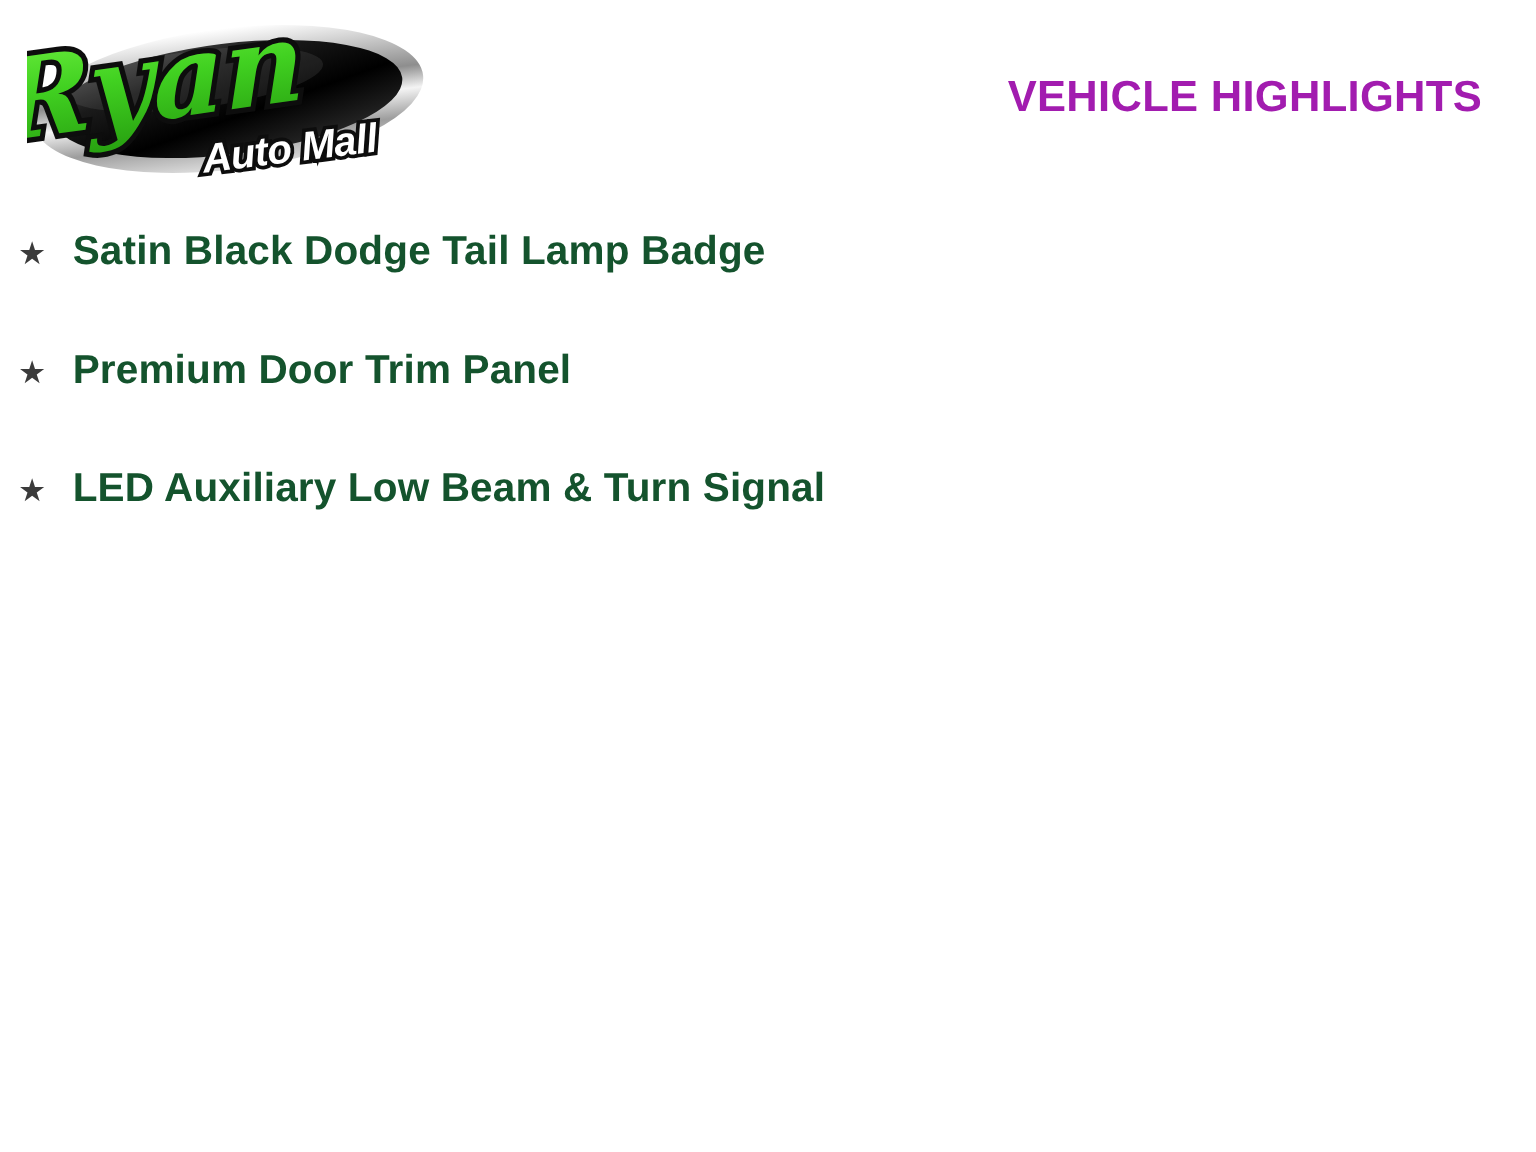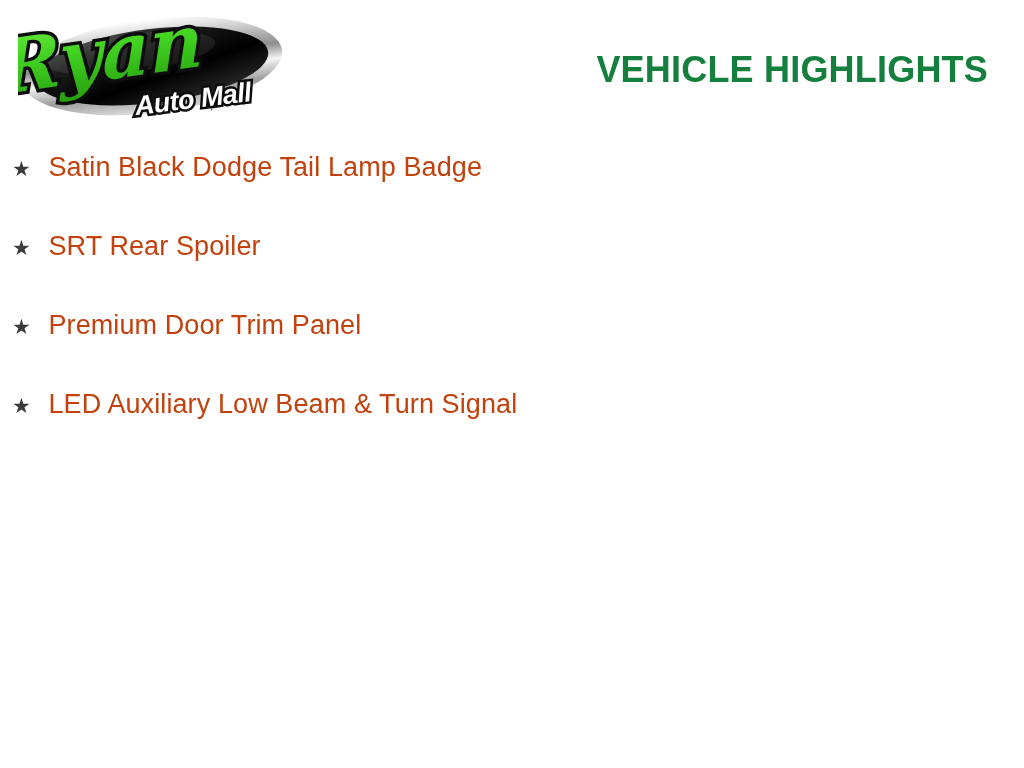--- a/index.html
+++ b/index.html
@@ -38,23 +38,23 @@
     height: 118px;
   }
   .brand-logo svg { display: block; width: 268px; height: 118px; }
 
   .page-title {
     position: absolute;
     right: 36px;
     top: 49px;
     font-family: "Liberation Sans", sans-serif;
     font-weight: bold;
-    font-size: 36px;
+    font-size: 29px;
     letter-spacing: 0.2px;
-    color: #15803d;
+    color: #a21caf;
     white-space: nowrap;
     text-align: center;
   }
 
   
   .highlights {
     position: absolute;
     left: 0;
     top: 128px;
     width: 1024px;
@@ -76,22 +76,23 @@
     width: 32px;
     font-size: 21px;
     color: #3b3b3b;
     vertical-align: baseline;
   }
 
   .highlight-label {
     display: inline-block;
     font-family: "Liberation Sans", sans-serif;
     font-size: 27px;
-    color: #c2410c;
+    color: #14532d;
     letter-spacing: 0.1px;
+    font-weight: bold;
   }
 </style>
 </head>
 <body>
 
 <div class="page">
 
   <div class="header">
 
     <div class="brand-logo">
@@ -139,24 +140,20 @@
   </div>
 
   <ul class="highlights">
 
     <li class="highlight-item">
       <span class="bullet-star">★</span>
       <span class="highlight-label">Satin Black Dodge Tail Lamp Badge</span>
     </li>
 
 
-    <li class="highlight-item">
-      <span class="bullet-star">★</span>
-      <span class="highlight-label">SRT Rear Spoiler</span>
-    </li>
 
     <li class="highlight-item">
       <span class="bullet-star">★</span>
       <span class="highlight-label">Premium Door Trim Panel</span>
     </li>
 
 
 
 
     <li class="highlight-item">

